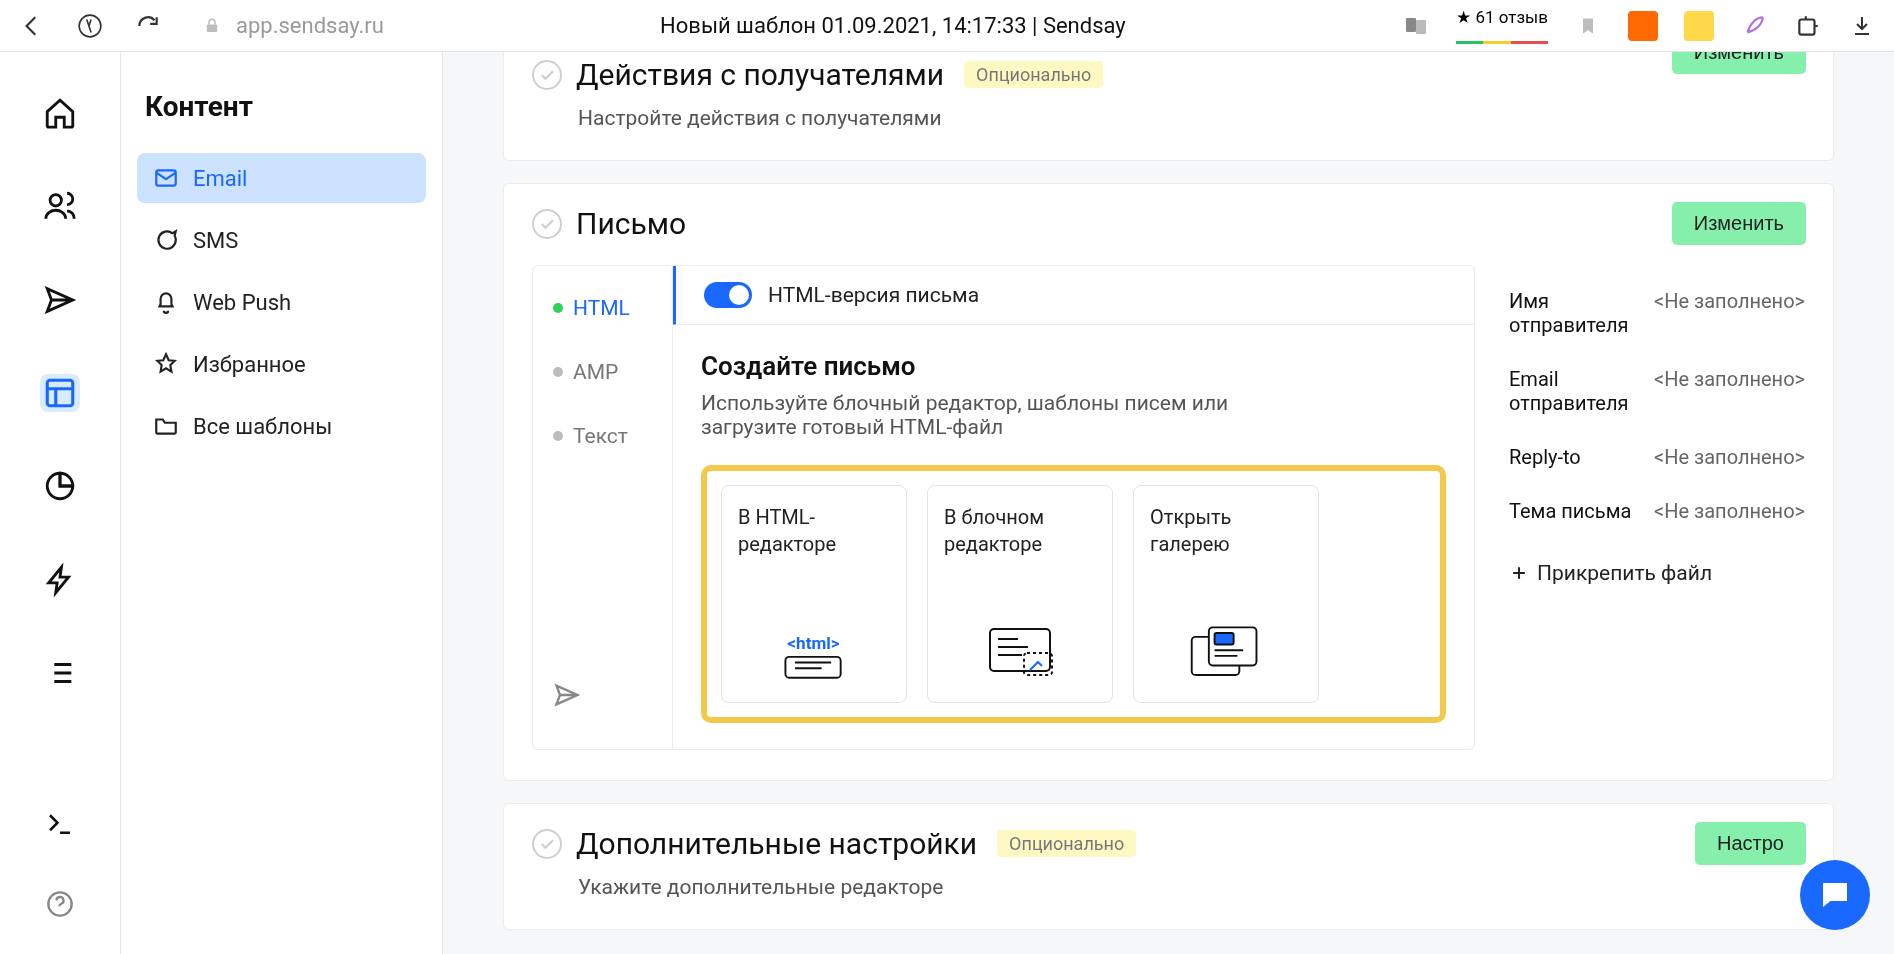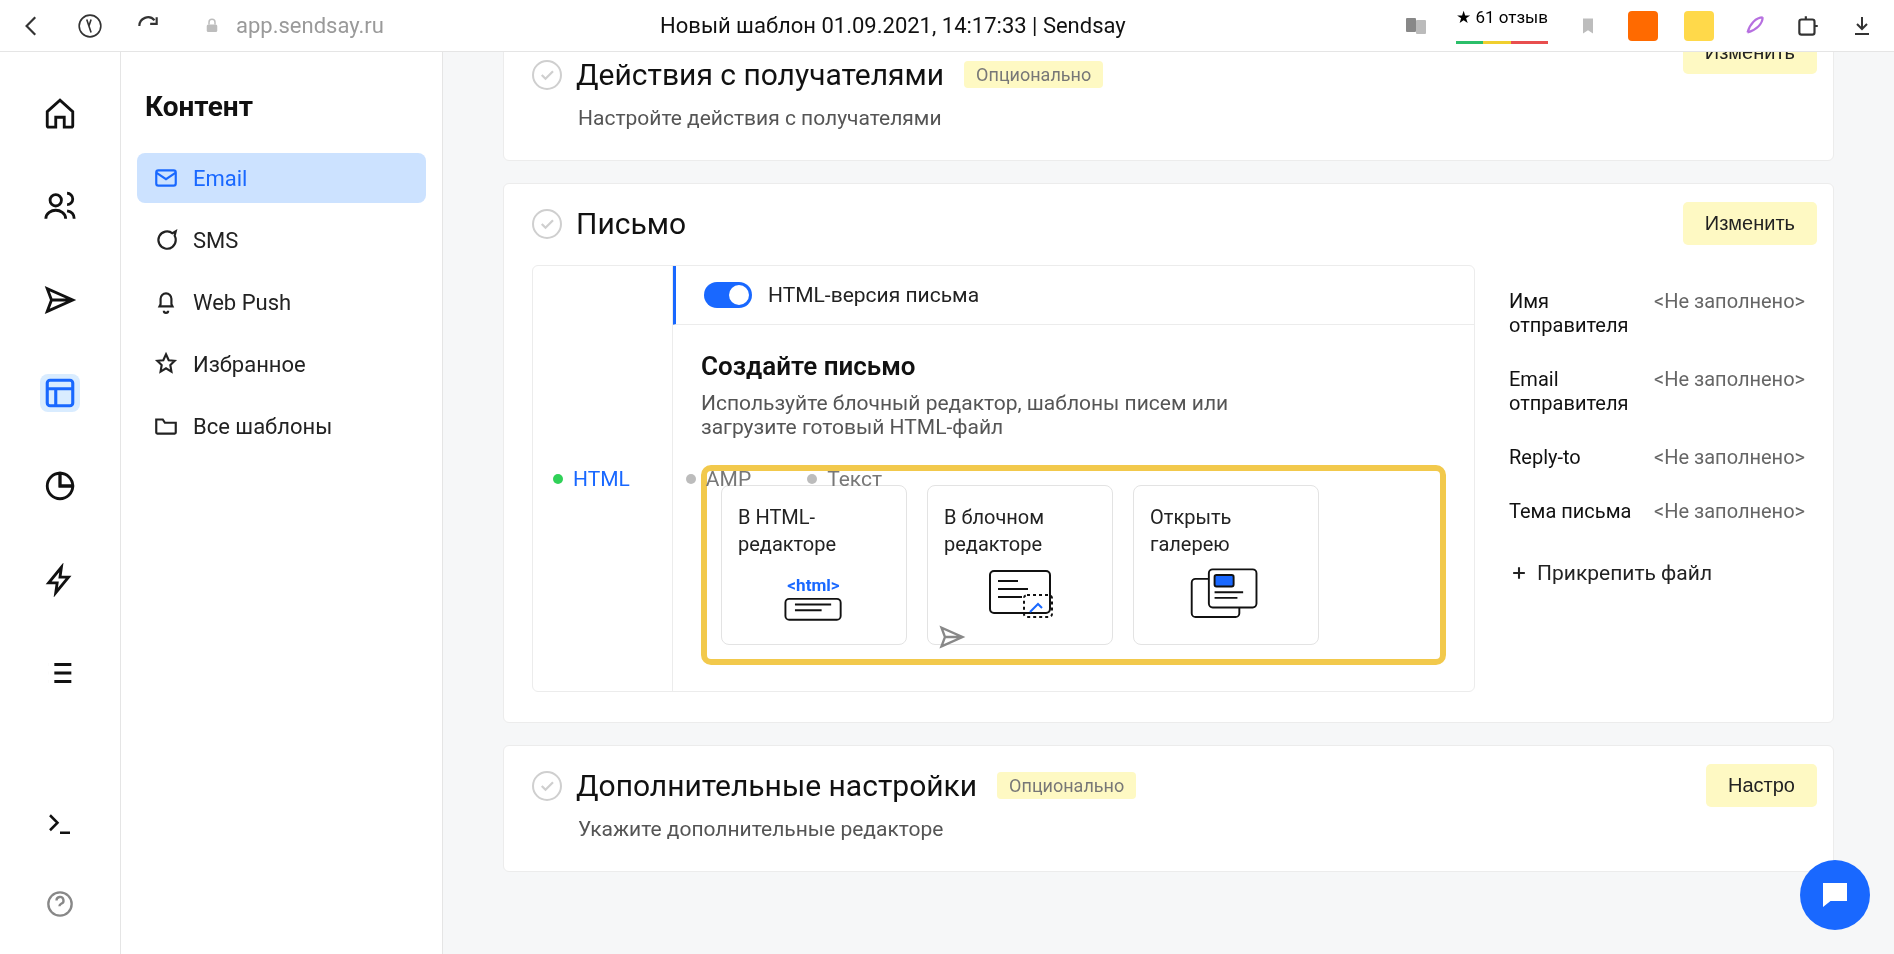--- a/index.html
+++ b/index.html
@@ -33,45 +33,45 @@
 .side-icon { width: 26px; height: 26px; display: flex; align-items: center; justify-content: center; }
 
 .main { flex: 1; background: #f6f7f8; padding: 0 60px 40px 60px; position: relative; overflow: hidden; }
 
 .section { background: #fff; border: 1px solid #ececec; border-radius: 6px; margin-top: 22px; padding: 22px 28px 30px 28px; position: relative; }
 .section.partial-top { margin-top: -18px; }
 .sec-head { display: flex; align-items: center; gap: 14px; }
 .check-circ { width: 30px; height: 30px; border: 2px solid #cfcfcf; border-radius: 50%; display: flex; align-items: center; justify-content: center; color: #cfcfcf; }
 .sec-title { font-size: 30px; color: #111; }
 .badge-opt { background: #fef9c3; color: #777; font-size: 18px; padding: 3px 12px; border-radius: 4px; margin-left: 6px; }
-.btn-edit { position: absolute; right: 16px; top: 18px; background: #fef9c3; border: none; border-radius: 5px; padding: 10px 22px; font-size: 20px; color: #222; }
+.btn-edit { position: absolute; right: 27px; top: 18px; background: #86efac; border: none; border-radius: 5px; padding: 10px 22px; font-size: 20px; color: #222; }
 .btn-edit.half { top: -4px; }
 .sec-desc { font-size: 21px; color: #555; margin: 14px 0 0 46px; }
 
 .letter-body { display: flex; margin-top: 24px; gap: 0; }
-.format-tabs { width: 140px; border: 1px solid #ececec; border-left: none; border-top: none; border-bottom: none; display: flex; flex-direction: row; padding: 30px 20px; gap: 56px; position: relative; }
+.format-tabs { width: 140px; border: 1px solid #ececec; border-left: none; border-top: none; border-bottom: none; display: flex; flex-direction: column; padding: 30px 20px; gap: 40px; position: relative; }
 .format-tabs-wrap { border: 1px solid #ececec; border-radius: 6px; display: flex; flex: 1; }
 .ftab { display: flex; align-items: center; gap: 10px; font-size: 21px; color: #777; }
 .ftab .dot { width: 10px; height: 10px; background: #bcbcbc; border-radius: 50%; }
 .ftab.active { color: #1968ff; }
 .ftab.active .dot { background: #30d158; }
 .ftab-send { margin-top: auto; margin-bottom: 10px; color: #777; }
 
 .editor-pane { flex: 1; display: flex; flex-direction: column; }
 .toggle-row { display: flex; align-items: center; gap: 16px; padding: 16px 28px; border-bottom: 1px solid #ececec; border-left: 4px solid #1968ff; margin-left: -1px; }
 .toggle { width: 48px; height: 26px; background: #1968ff; border-radius: 13px; position: relative; }
 .toggle::after { content: ""; position: absolute; right: 3px; top: 3px; width: 20px; height: 20px; background: #fff; border-radius: 50%; }
 .toggle-label { font-size: 21px; color: #222; }
 
 .editor-inner { padding: 26px 28px; }
 .editor-title { font-size: 26px; font-weight: 600; color: #111; }
 .editor-desc { font-size: 21px; color: #555; margin-top: 10px; max-width: 560px; }
 
 .cards-row { display: flex; gap: 20px; margin-top: 26px; padding: 14px; border: 6px solid #f2c94c; border-radius: 10px; }
-.ed-card { width: 186px; height: 160px; border: 1px solid #e3e3e3; border-radius: 8px; padding: 18px 16px; display: flex; flex-direction: column; justify-content: space-between; }
+.ed-card { width: 186px; height: 218px; border: 1px solid #e3e3e3; border-radius: 8px; padding: 18px 16px; display: flex; flex-direction: column; justify-content: space-between; }
 .ed-card .label { font-size: 20px; color: #222; line-height: 1.35; }
 .ed-card .pic { align-self: center; width: 80px; height: 60px; display: flex; align-items: center; justify-content: center; }
 
 .meta-col { width: 330px; padding: 24px 0 24px 34px; display: flex; flex-direction: column; gap: 30px; }
 .meta-row { display: flex; justify-content: space-between; gap: 12px; font-size: 20px; }
 .meta-label { color: #111; max-width: 160px; }
 .meta-val { color: #666; white-space: nowrap; }
 .attach { display: flex; align-items: center; gap: 8px; color: #222; font-size: 21px; margin-top: 8px; }
 
 .chat-fab { position: absolute; right: 24px; bottom: 24px; width: 70px; height: 70px; background: #1968ff; border-radius: 50%; display: flex; align-items: center; justify-content: center; color: #fff; }

